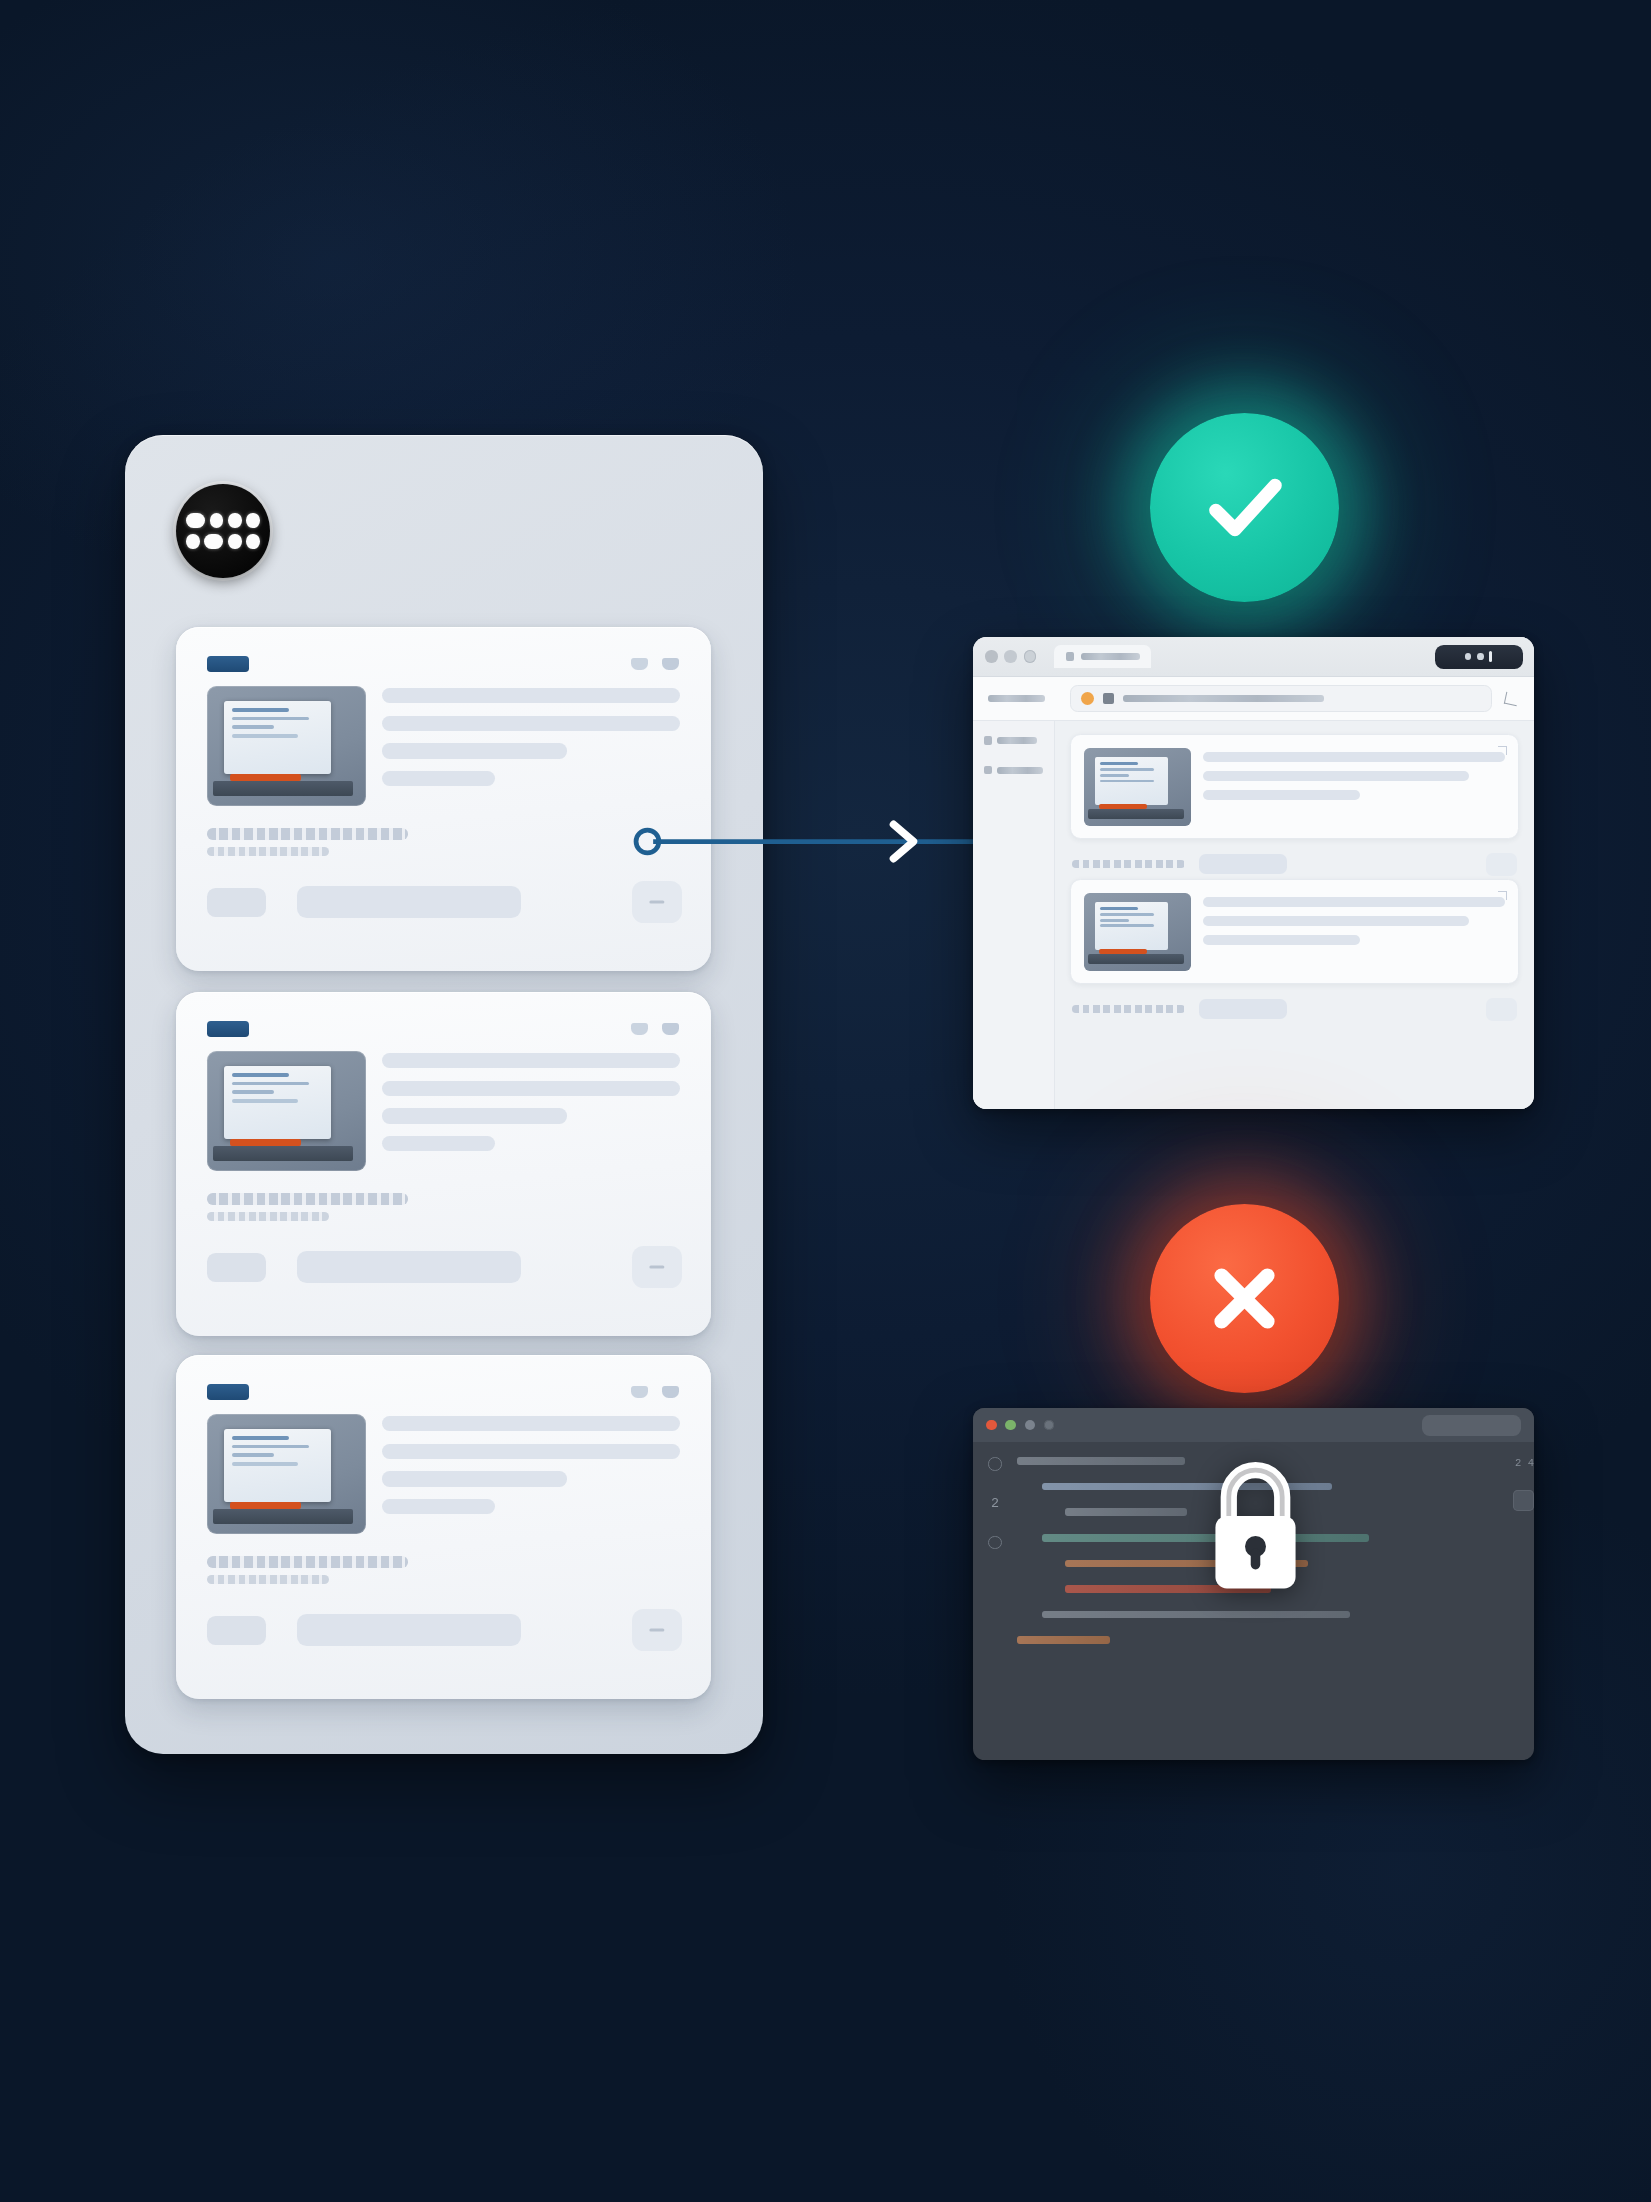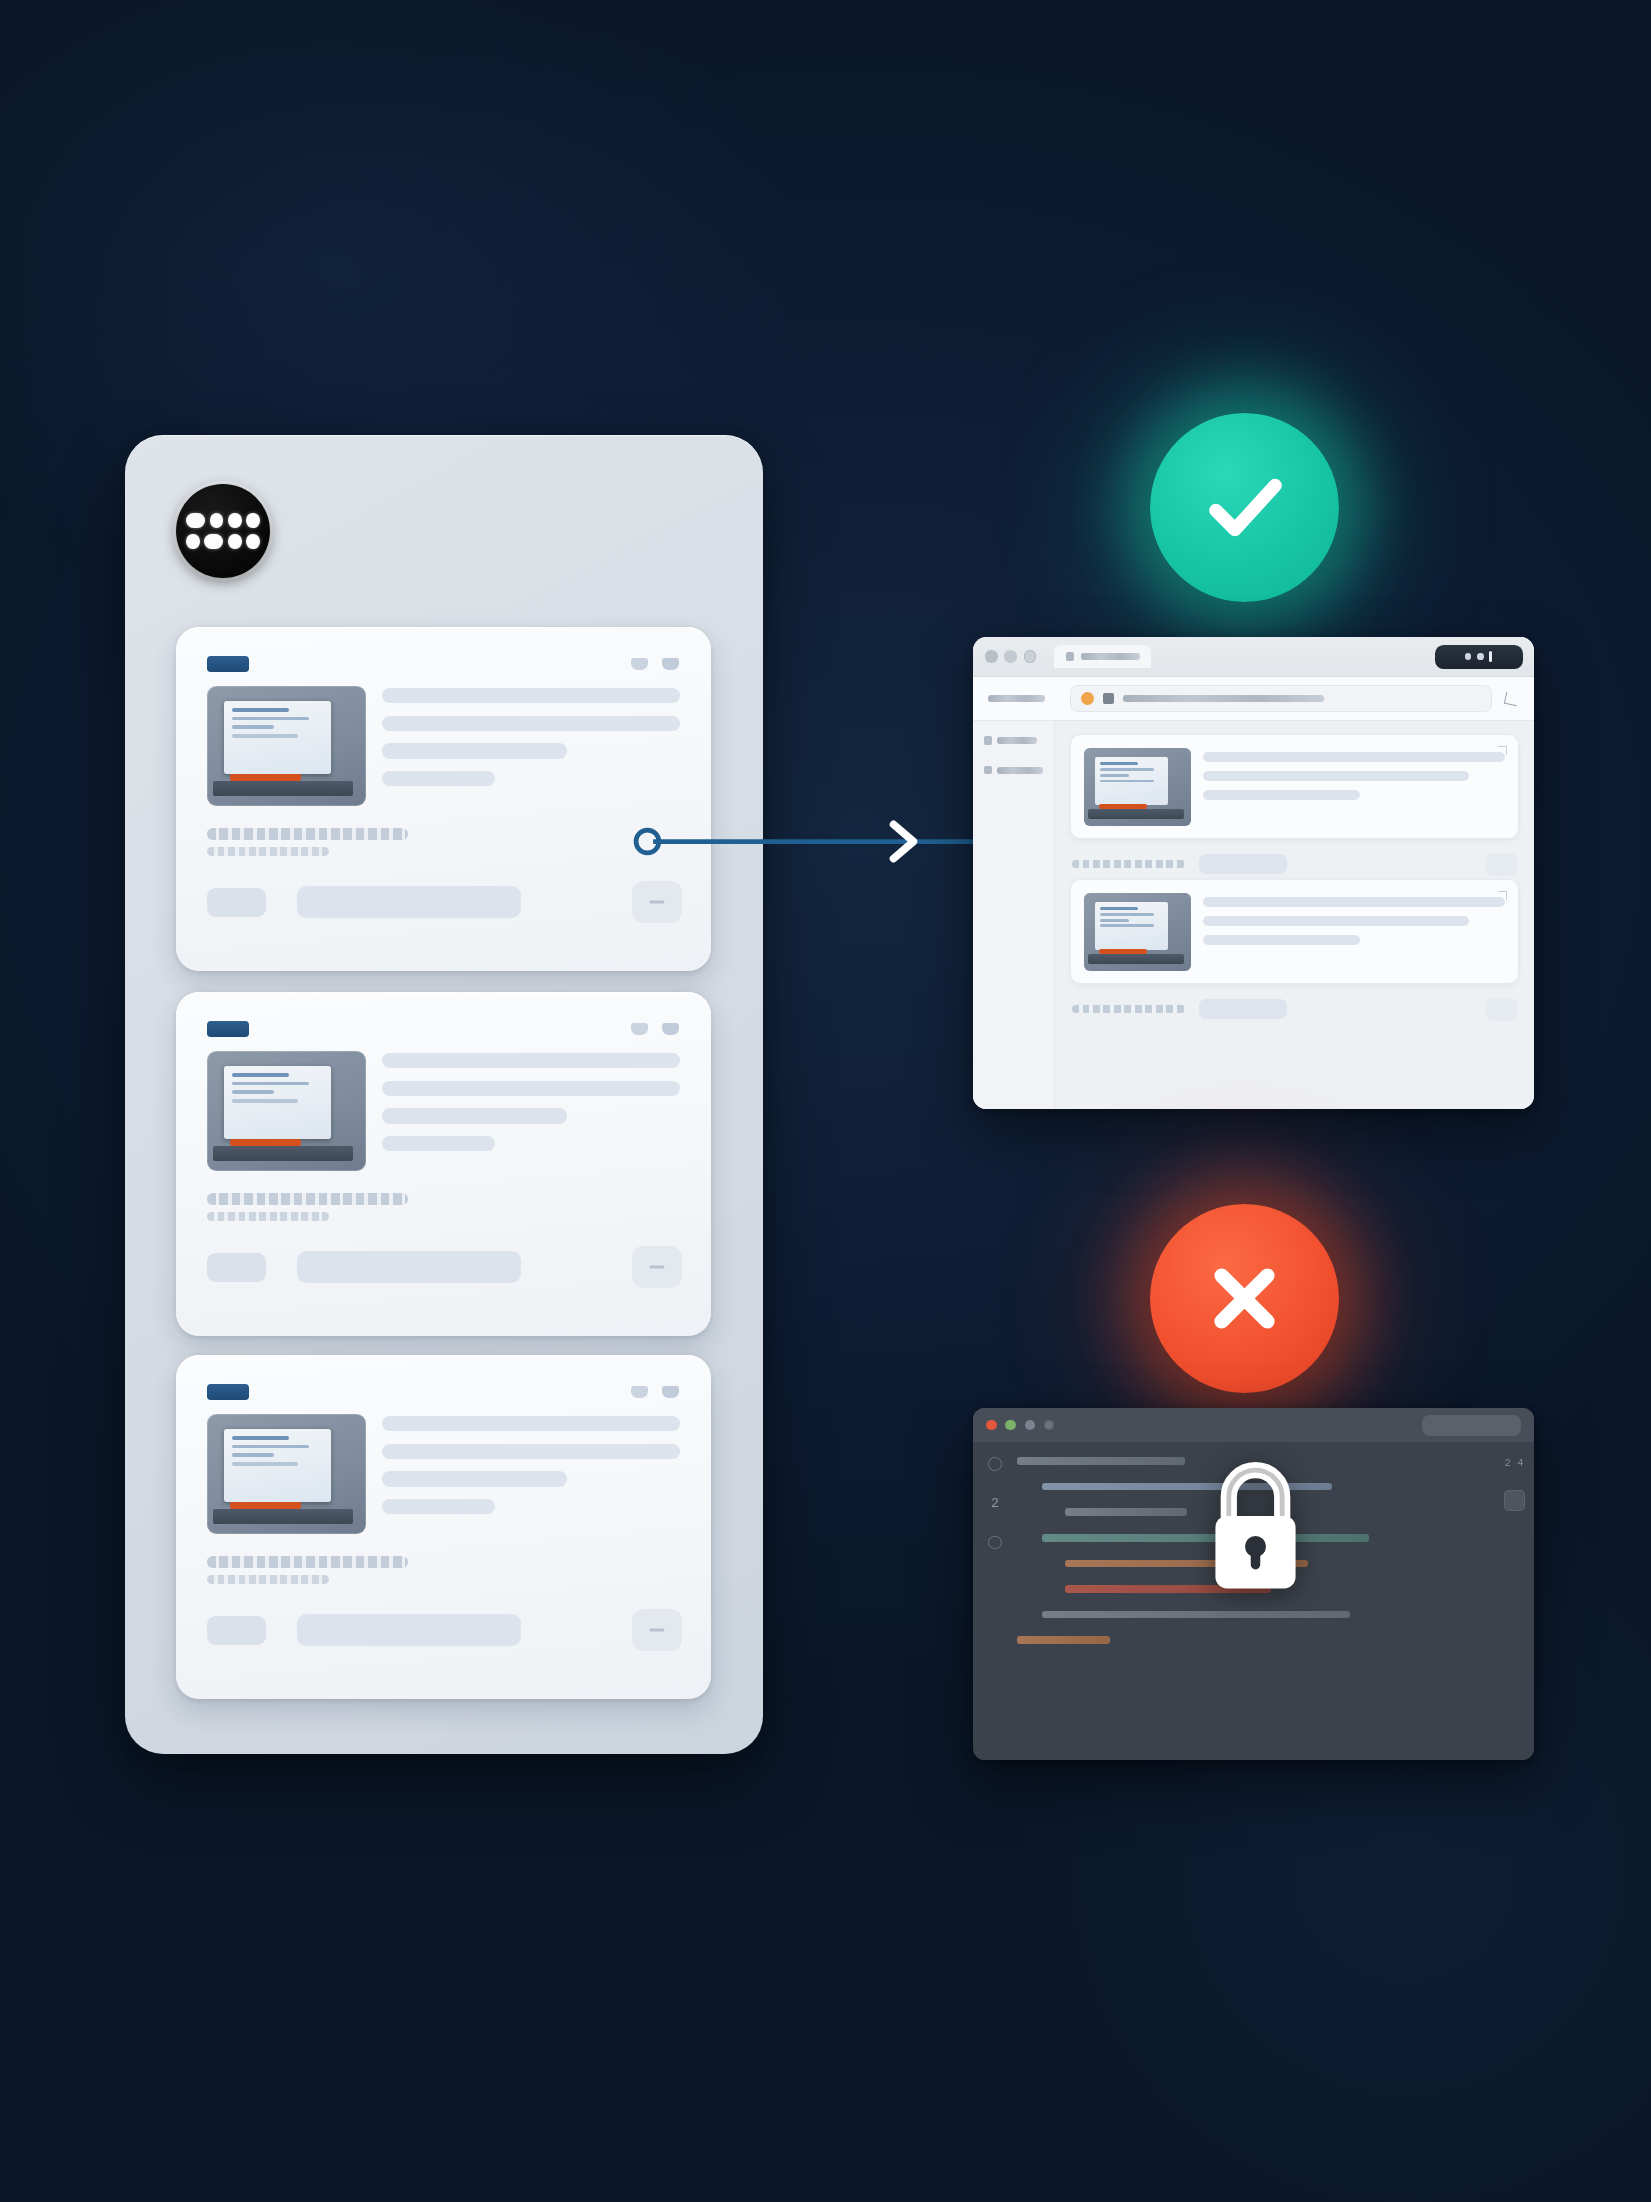--- a/index.html
+++ b/index.html
@@ -435,21 +435,21 @@
   .code-lines { flex: 1; padding: 15.3px 9.6px 15.3px 0; }
   .cl { height: 7.6px; border-radius: 2.9px; margin-bottom: 18px; opacity: .72; filter: blur(0.3px); }
   .cl.i0 { margin-left: 0; }
   .cl.i1 { margin-left: 25px; }
   .cl.i2 { margin-left: 48px; }
   .cl.blue { background: linear-gradient(90deg,#9fb4cf,#7f93ad); }
   .cl.gray { background: linear-gradient(90deg,#8d959f,#6f7781); }
   .cl.orange { background: linear-gradient(90deg,#d08a5c,#b87547); }
   .cl.red { background: linear-gradient(90deg,#d4604c,#b14a39); }
   .cl.teal { background: linear-gradient(90deg,#72a79c,#55867d); }
-  .code-right { width: 40px; padding: 15.3px 0; display: flex; flex-direction: column; align-items: center; gap: 21px; }
+  .code-right { width: 40px; padding: 15.3px 0; display: flex; flex-direction: column; align-items: flex-end; gap: 21px; }
   .cr-chip { width: 21px; height: 21px; border-radius: 4.8px; background: #4e555f; box-shadow: inset 0 0 0 1px #5b626c; }
   .cr-mini { color: #848c96; font-size: 10.5px; font-family: "Liberation Mono", monospace; }
 
   
   .padlock {
     position: absolute;
     left: 1200px;
     top: 1453px;
     width: 111px;
     height: 145px;

